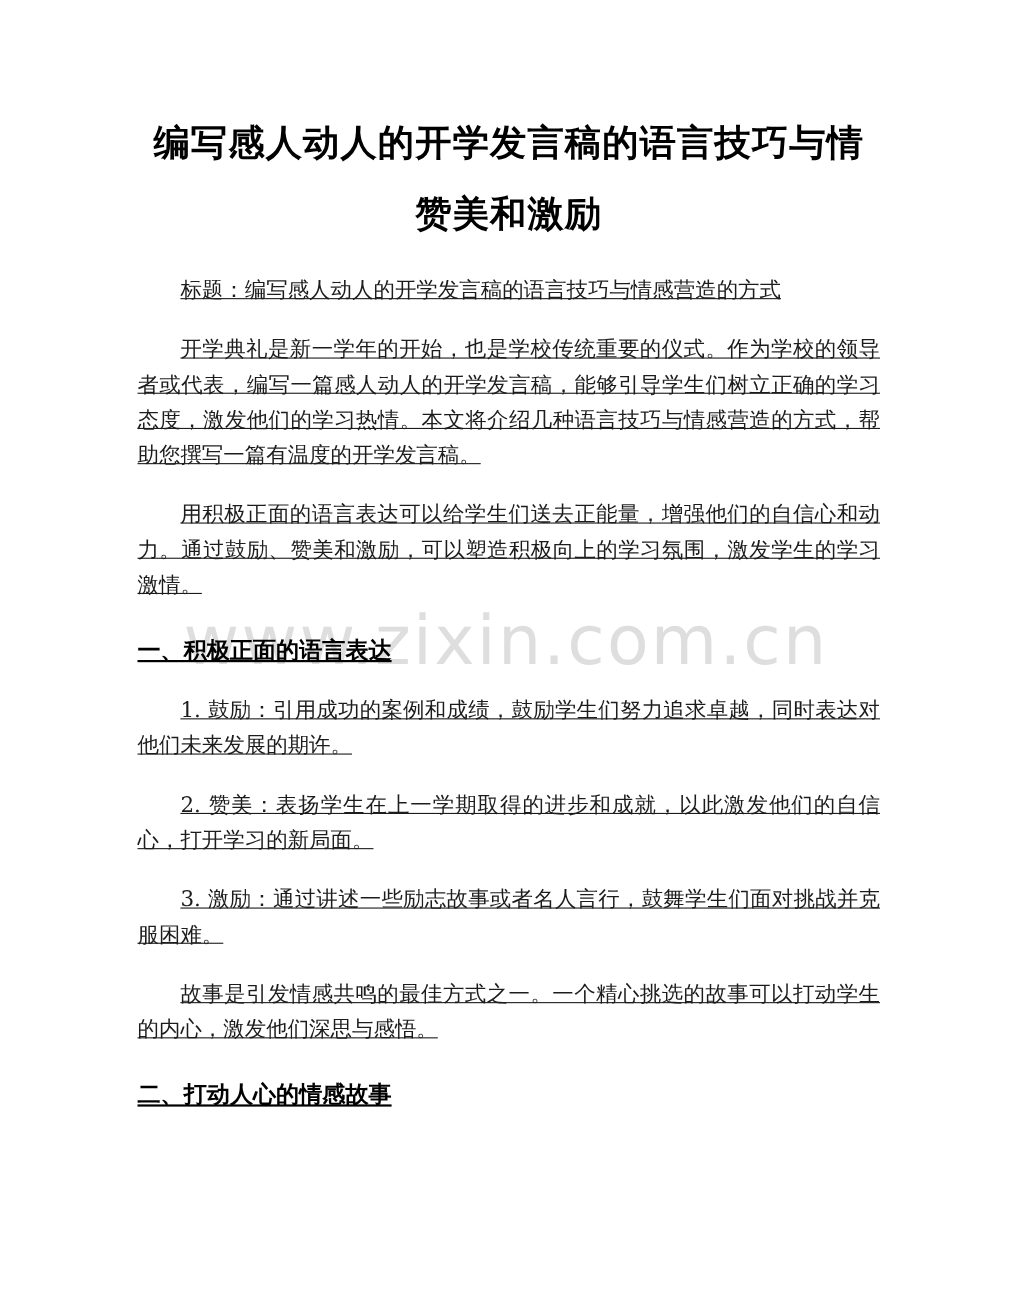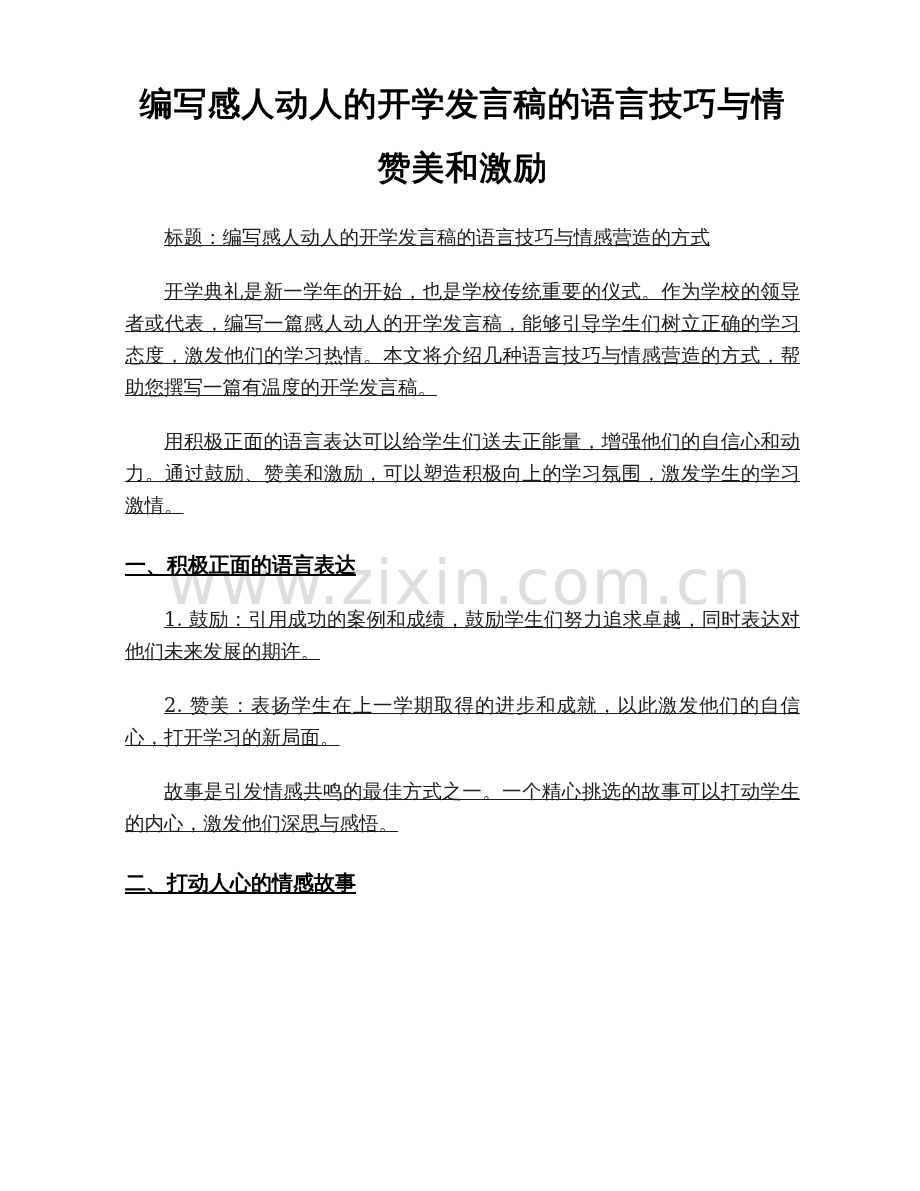--- a/index.html
+++ b/index.html
@@ -27,21 +27,21 @@
     letter-spacing: 2px;
     color: #c9c9c9;
     opacity: 0.6;
     z-index: 0;
     pointer-events: none;
     white-space: nowrap;
   }
   .content {
     position: relative;
     z-index: 1;
-    padding: 72px 120px 0 125px; 
+    padding: 98px 120px 0 125px; 
   }
   .doc-title {
     margin: 0 0 16px 0;
     font-family: "DejaVu Sans", "Liberation Sans", sans-serif;
     font-weight: 800;
     font-size: 33px;
     line-height: 64px;
     text-align: center;
     color: #000000;
     letter-spacing: 1px;
@@ -86,19 +86,20 @@
     <p class="para">开学典礼是新一学年的开始，也是学校传统重要的仪式。作为学校的领导者或代表，编写一篇感人动人的开学发言稿，能够引导学生们树立正确的学习态度，激发他们的学习热情。本文将介绍几种语言技巧与情感营造的方式，帮助您撰写一篇有温度的开学发言稿。</p>
 
     <p class="para">用积极正面的语言表达可以给学生们送去正能量，增强他们的自信心和动力。通过鼓励、赞美和激励，可以塑造积极向上的学习氛围，激发学生的学习激情。</p>
 
     <p class="para heading">一、积极正面的语言表达</p>
 
     <p class="para">1. 鼓励：引用成功的案例和成绩，鼓励学生们努力追求卓越，同时表达对他们未来发展的期许。</p>
 
     <p class="para">2. 赞美：表扬学生在上一学期取得的进步和成就，以此激发他们的自信心，打开学习的新局面。</p>
 
+    <p class="para">3. 激励：通过讲述一些励志故事或者名人言行，鼓舞学生们面对挑战并克服困难。</p>
 
     <p class="para">故事是引发情感共鸣的最佳方式之一。一个精心挑选的故事可以打动学生的内心，激发他们深思与感悟。</p>
 
     <p class="para heading">二、打动人心的情感故事</p>
 
   </div>
 </div>
 
 </body></html>

